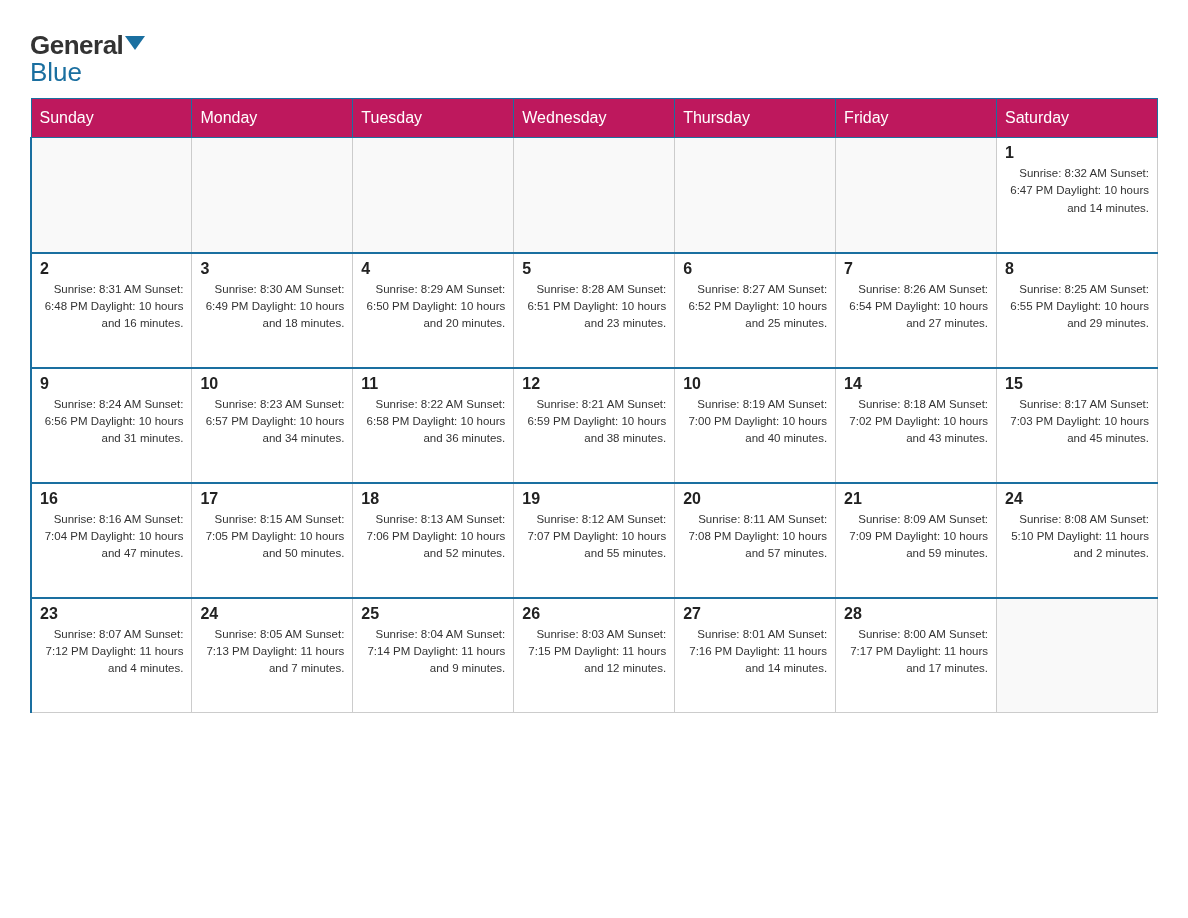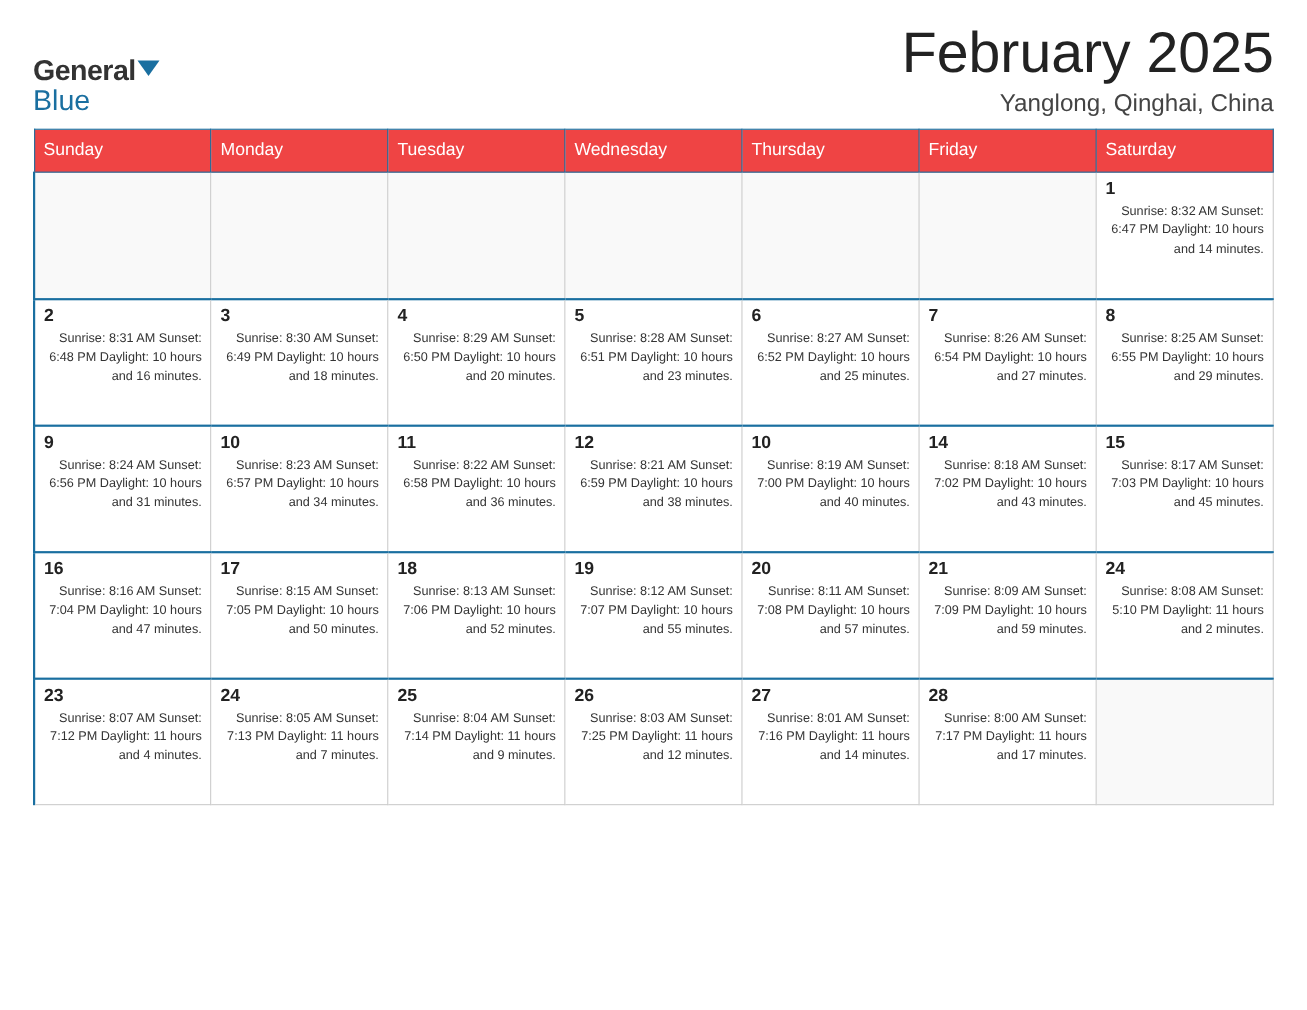--- a/index.html
+++ b/index.html
@@ -6,21 +6,21 @@
     body {
       font-family: Arial, sans-serif;
       background: #fff;
       width: 1188px;
       min-height: 918px;
       padding: 20px 30px;
     }
     .header {
       display: flex;
       justify-content: space-between;
-      align-items: flex-end;
+      align-items: center;
       margin-bottom: 10px;
     }
     .logo {
       display: flex;
       flex-direction: column;
       align-items: flex-start;
       padding-top: 10px;
     }
     .logo-general {
       font-size: 26px;
@@ -59,21 +59,21 @@
       font-size: 22px;
       color: #444;
       margin-top: 4px;
     }
     .calendar {
       width: 100%;
       border-collapse: collapse;
       table-layout: fixed;
     }
     .calendar thead tr th {
-      background: #ef4444;
+      background: #be185d;
       color: #fff;
       font-size: 16px;
       font-weight: normal;
       padding: 10px 8px;
       border: 1px solid #1a6fa0;
       text-align: left;
     }
     .calendar tbody tr td {
       border: 1px solid #ccc;
       vertical-align: top;
@@ -113,24 +113,20 @@
 </head>
 <body>
 
 <div class="header">
   <div class="logo">
     <div class="logo-text-row">
       <span class="logo-general">General</span>
       <span class="logo-arrow"></span>
     </div>
     <div class="logo-blue">Blue</div>
-  </div>
-  <div class="title-section">
-    <div class="month-title">February 2025</div>
-    <div class="location-title">Yanglong, Qinghai, China</div>
   </div>
 </div>
 
 <table class="calendar">
   <thead>
     <tr>
     <th>Sunday</th>
         <th>Monday</th>
         <th>Tuesday</th>
         <th>Wednesday</th>
@@ -301,21 +297,21 @@
         </td>
         <td>
           <span class="day-num">25</span>
           <div class="day-info">Sunrise: 8:04 AM
 Sunset: 7:14 PM
 Daylight: 11 hours and 9 minutes.</div>
         </td>
         <td>
           <span class="day-num">26</span>
           <div class="day-info">Sunrise: 8:03 AM
-Sunset: 7:25 PM
+Sunset: 7:15 PM
 Daylight: 11 hours and 12 minutes.</div>
         </td>
         <td>
           <span class="day-num">27</span>
           <div class="day-info">Sunrise: 8:01 AM
 Sunset: 7:16 PM
 Daylight: 11 hours and 14 minutes.</div>
         </td>
         <td>
           <span class="day-num">28</span>

